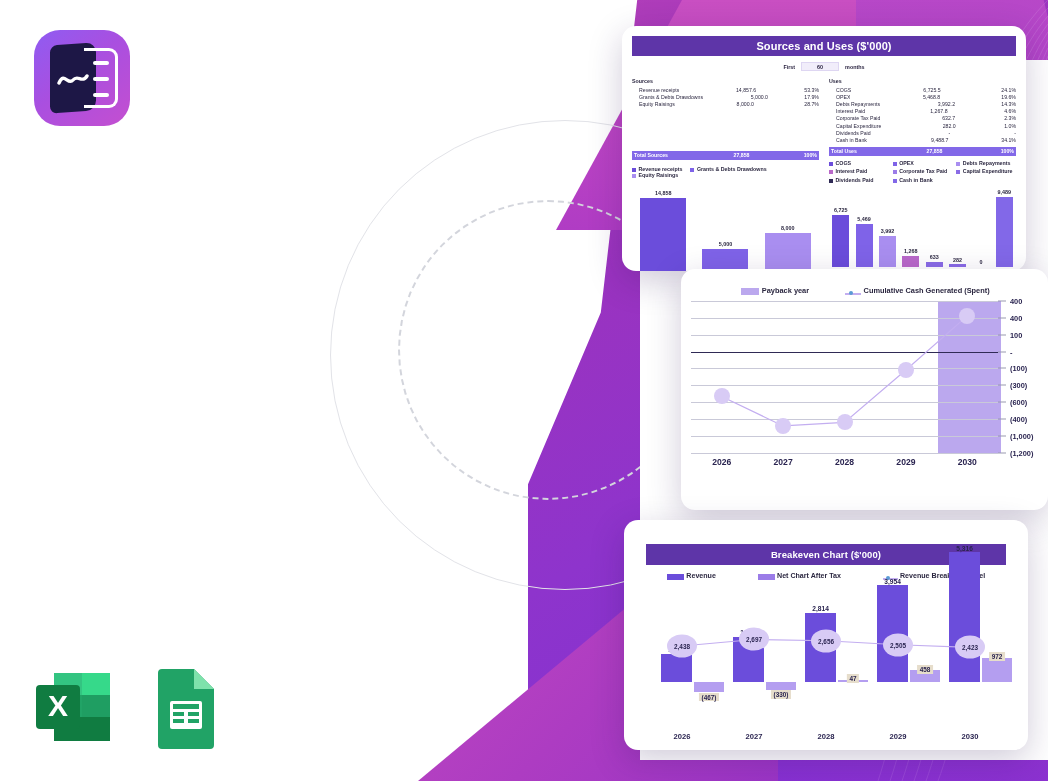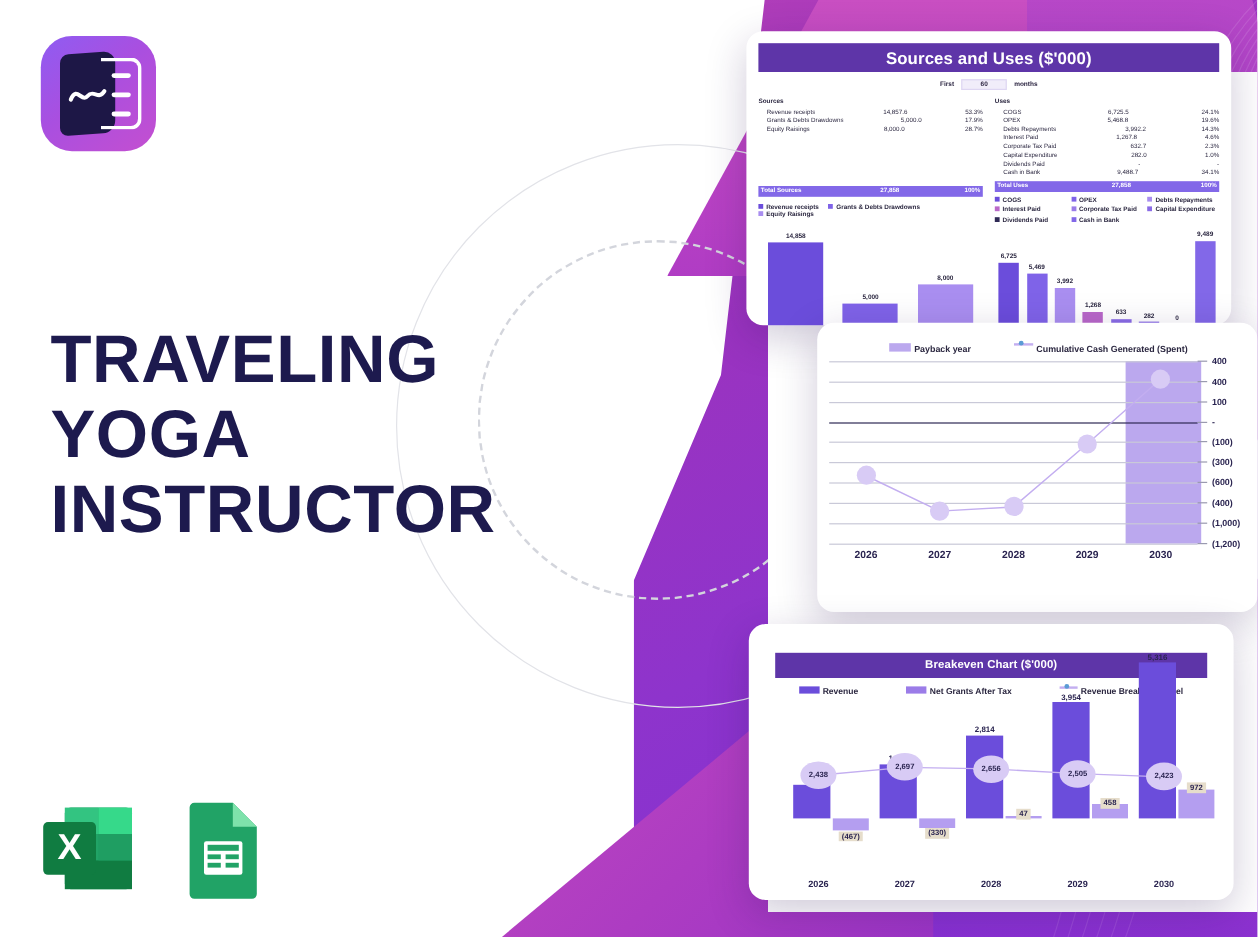--- a/index.html
+++ b/index.html
@@ -189,21 +189,21 @@
   }
   .card-1 { left: 622px; top: 26px;  width: 404px; height: 245px; }
   .card-2 { left: 681px; top: 269px; width: 367px; height: 241px; }
   .card-3 { left: 624px; top: 520px; width: 404px; height: 230px; }
 
   .card-inner { padding: 10px 10px 6px 10px; height: 100%; }
 
   .chart-title {
     background: #5e35a8;
     color: #ffffff;
-    font-size: 14px;
+    font-size: 11px;
     font-weight: 700;
     text-align: center;
     padding: 4px 0;
     letter-spacing: .1px;
   }
   .card-2 .chart-title { font-size: 10.5px; padding: 5px 0; }
   .card-3 .chart-title { font-size: 9.5px; padding: 5px 0; }
 
   
   .first-row {
@@ -234,21 +234,21 @@
     background: #8268e8; color: #ffffff;
     font-weight: 700; padding: 1.6px 2px; margin-top: 3px;
   }
   .su-total .v1 { width: 42px; text-align: right; }
   .su-total .v2 { width: 28px; text-align: right; }
   .su-spacer { height: 8px; }
 
   
   .legend-row { display: flex; flex-wrap: wrap; margin-top: 6px; }
   .leg {
-    display: flex; align-items: flex-start; gap: 2.5px;
+    display: flex; align-items: flex-end; gap: 2.5px;
     font-size: 5.3px; font-weight: 700; color: #2b2740;
     white-space: nowrap;
   }
   .leg .sw { width: 4px; height: 4px; flex: none; }
   .leg .swline { width: 11px; height: 1.6px; flex: none; position: relative; }
   .leg .swline::after {
     content:''; position: absolute; left: 3.5px; top: -1.6px;
     width: 4px; height: 4px; border-radius: 50%; background: #5b9bd5;
   }
 
@@ -377,21 +377,20 @@
           <path d="M2 11 C7 -1 11 14 16 8 C21 2 25 12 30 4" stroke="#ffffff" stroke-width="3.4" fill="none" stroke-linecap="round" stroke-linejoin="round"></path>
         </svg>
         <div class="lines">
           <i></i>
             <i></i>
             <i></i>
         </div>
       </div>
     </div>
 
-    <div class="headline">TRAVELING YOGA INSTRUCTOR</div>
 
     <div class="app-icons">
 
       <div class="icon-excel">
         <svg width="88" height="88" viewBox="0 0 88 88">
           <rect x="24" y="10" width="56" height="68" rx="5" fill="#21a366"></rect>
           <rect x="24" y="10" width="28" height="22" fill="#33c481"></rect>
           <rect x="52" y="10" width="28" height="22" fill="#36d98a"></rect>
           <rect x="52" y="32" width="28" height="22" fill="#21a366"></rect>
           <rect x="24" y="54" width="56" height="24" fill="#107c41"></rect>
@@ -690,21 +689,21 @@
     <div class="card-inner" style="padding:24px 22px 10px 22px;">
       <div class="chart-title">Breakeven Chart ($'000)</div>
 
       <div style="display:flex; justify-content:space-around; margin:7px 0 0 0;">
         <span class="leg" style="font-size:7.1px;">
           <i style="width:17px;height:6px;background:#6b4ddb;display:inline-block;"></i>
           <b>Revenue</b>
         </span>
         <span class="leg" style="font-size:7.1px;">
           <i style="width:17px;height:6px;background:#9b7ce8;display:inline-block;"></i>
-          <b>Net Grants After Tax</b>
+          <b>Net Chart After Tax</b>
         </span>
         <span class="leg" style="font-size:7.1px;">
           <i class="swline" style="background:#c3aef0;width:15px;height:2px;"></i>
           <b>Revenue Breakeven level</b>
         </span>
       </div>
 
       <div class="be-body">
 
         <div style="position:absolute;left:4.2%;bottom:26%;width:8.6%;height:21%;background:#6b4ddb;"></div>

